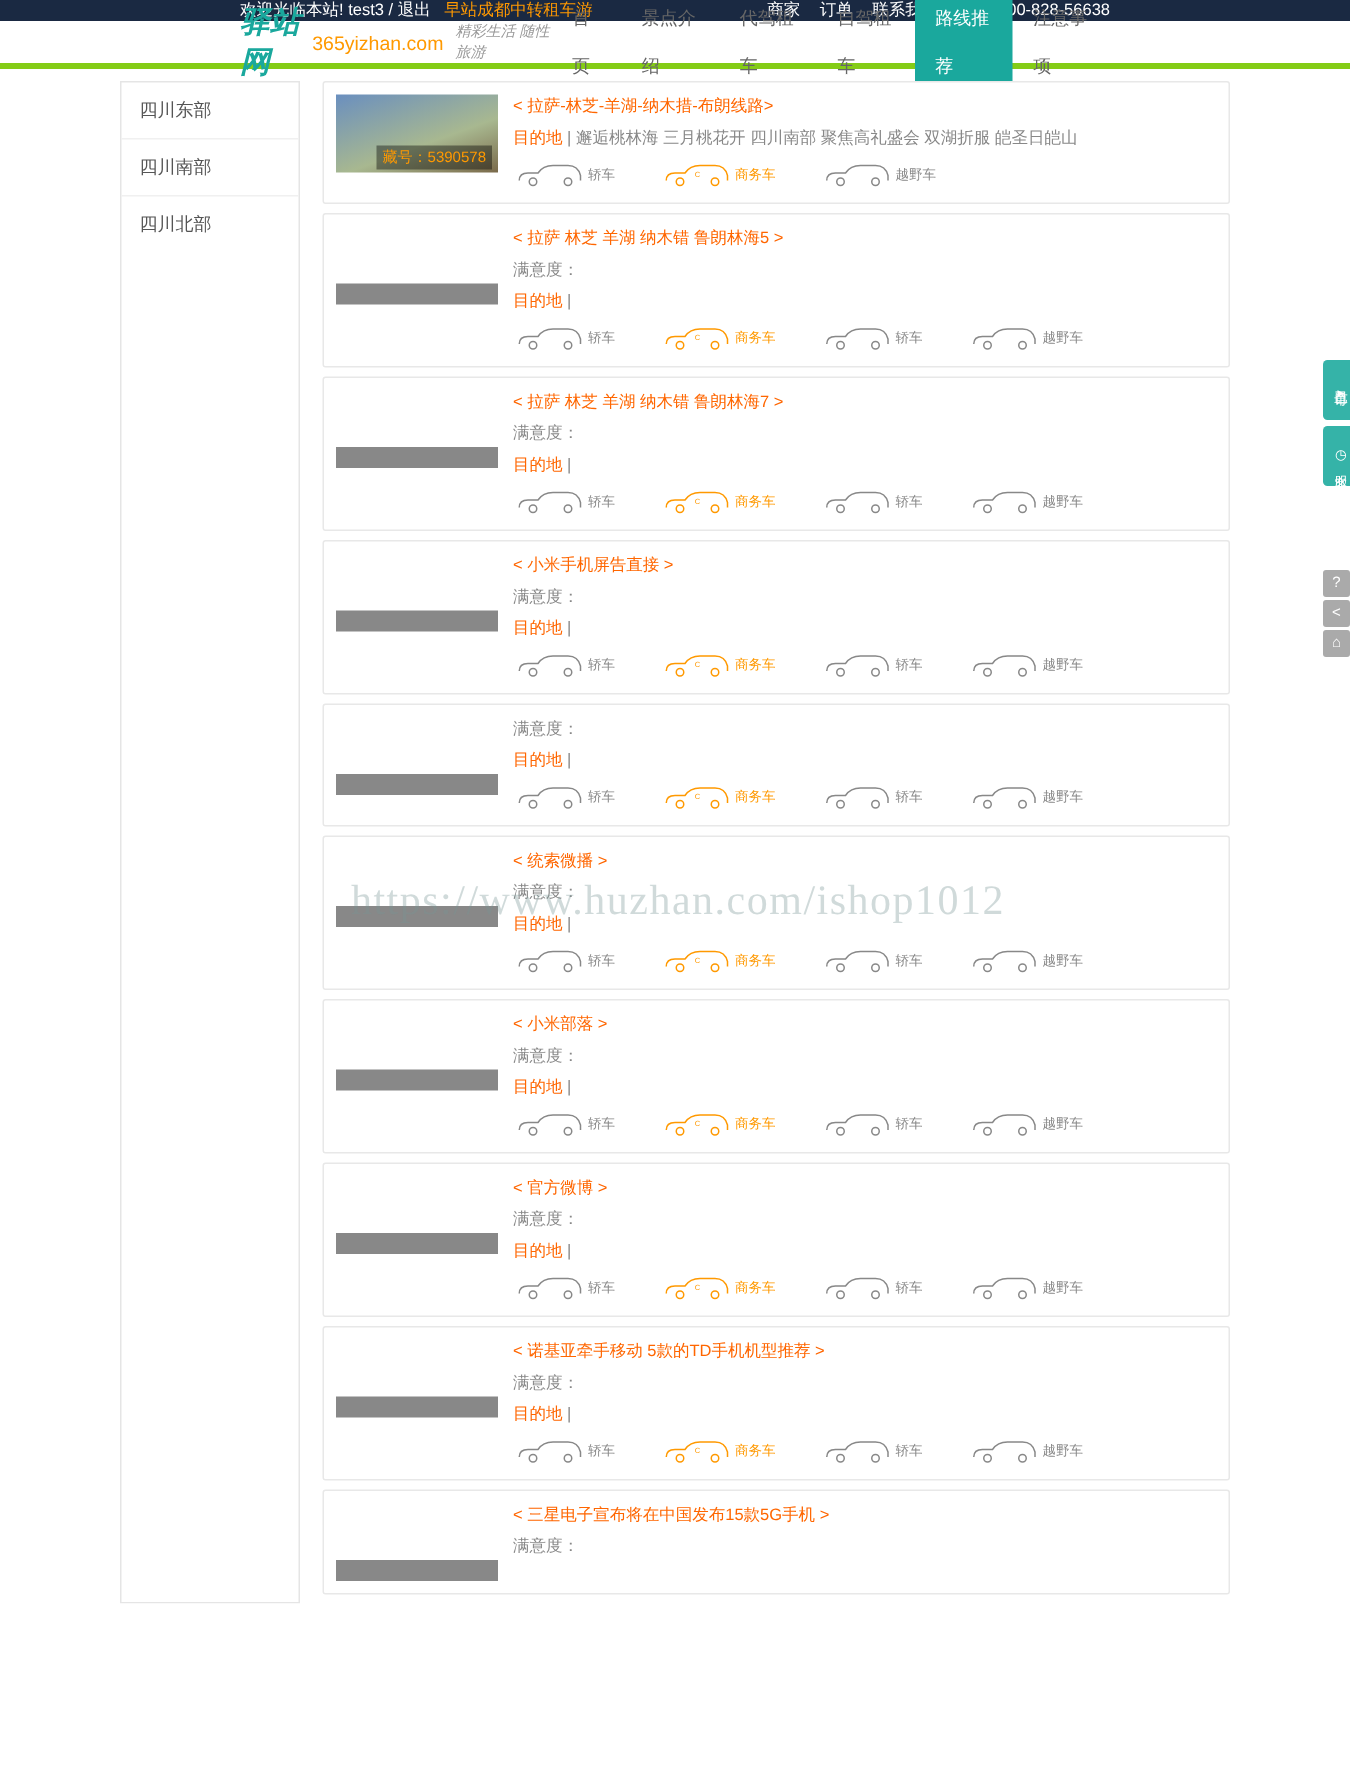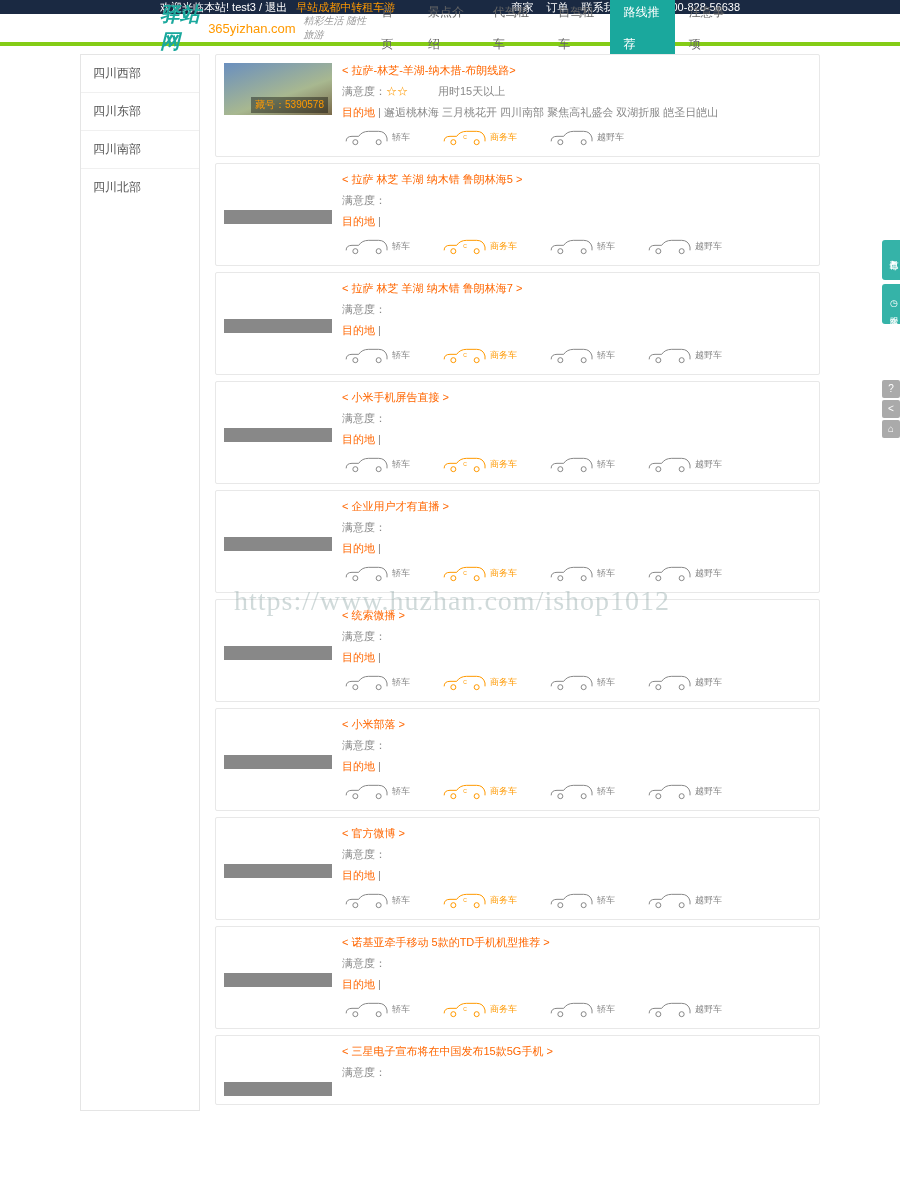--- a/index.html
+++ b/index.html
@@ -86,33 +86,31 @@
       <a>景点介绍</a>
       <a>代驾租车</a>
       <a>自驾租车</a>
       <a class="active">路线推荐</a>
       <a>注意事项</a>
     </nav>
 </div>
 
 <div class="wrap">
   <div class="sidebar" id="sidebar">
-      <a>四川西部</a>
       <a>四川东部</a>
       <a>四川南部</a>
       <a>四川北部</a>
     </div>
   <div class="main" id="main">
       <div class="card">
         <div class="thumb">
           <div class="ribbon">藏号：5390578</div>
         </div>
         <div class="info">
           <div class="title">&lt; 拉萨-林芝-羊湖-纳木措-布朗线路&gt;</div>
-          <div class="row"><span>满意度：</span><span class="stars">☆☆</span><span style="margin-left:30px">用时15天以上</span></div>
           <div class="row"><span class="dest-lbl">目的地</span> <span class="dest-txt">| 邂逅桃林海 三月桃花开 四川南部 聚焦高礼盛会 双湖折服 皑圣日皑山</span></div>
           <div class="cars">
             <div class="car">
               <svg viewBox="0 0 60 24">
                 <path d="M5 16 Q5 10 12 10 L20 10 Q24 4 32 4 L44 4 Q52 4 54 12 L54 16" fill="none" stroke="#888" stroke-width="1.2"></path>
                 <ellipse cx="16" cy="17" rx="3" ry="3" fill="none" stroke="#888" stroke-width="1.2"></ellipse>
                 <ellipse cx="44" cy="17" rx="3" ry="3" fill="none" stroke="#888" stroke-width="1.2"></ellipse>
               </svg>
               <span class="car-lbl">轿车</span>
             </div>
@@ -269,21 +267,20 @@
               <span class="car-lbl">越野车</span>
             </div>
           </div>
         </div>
       </div>
       <div class="card">
         <div class="thumb empty">
           <div class="hot">热门</div>
         </div>
         <div class="info">
-          <div class="title">&lt; 企业用户才有直播 &gt;</div>
           <div class="row"><span>满意度：</span></div>
           <div class="row"><span class="dest-lbl">目的地</span> <span class="dest-txt">|</span></div>
           <div class="cars">
             <div class="car">
               <svg viewBox="0 0 60 24">
                 <path d="M5 16 Q5 10 12 10 L20 10 Q24 4 32 4 L44 4 Q52 4 54 12 L54 16" fill="none" stroke="#888" stroke-width="1.2"></path>
                 <ellipse cx="16" cy="17" rx="3" ry="3" fill="none" stroke="#888" stroke-width="1.2"></ellipse>
                 <ellipse cx="44" cy="17" rx="3" ry="3" fill="none" stroke="#888" stroke-width="1.2"></ellipse>
               </svg>
               <span class="car-lbl">轿车</span>

